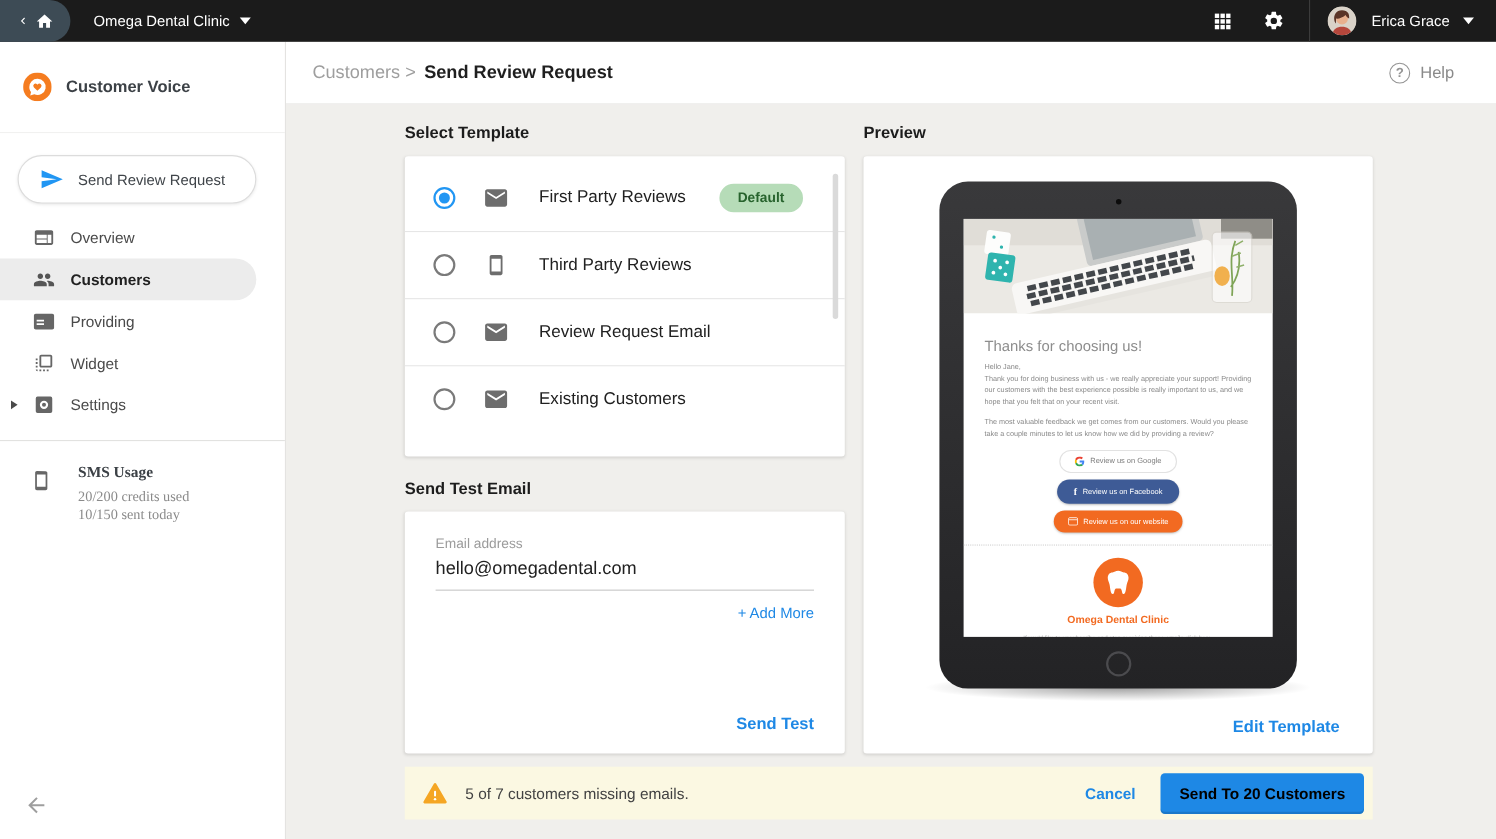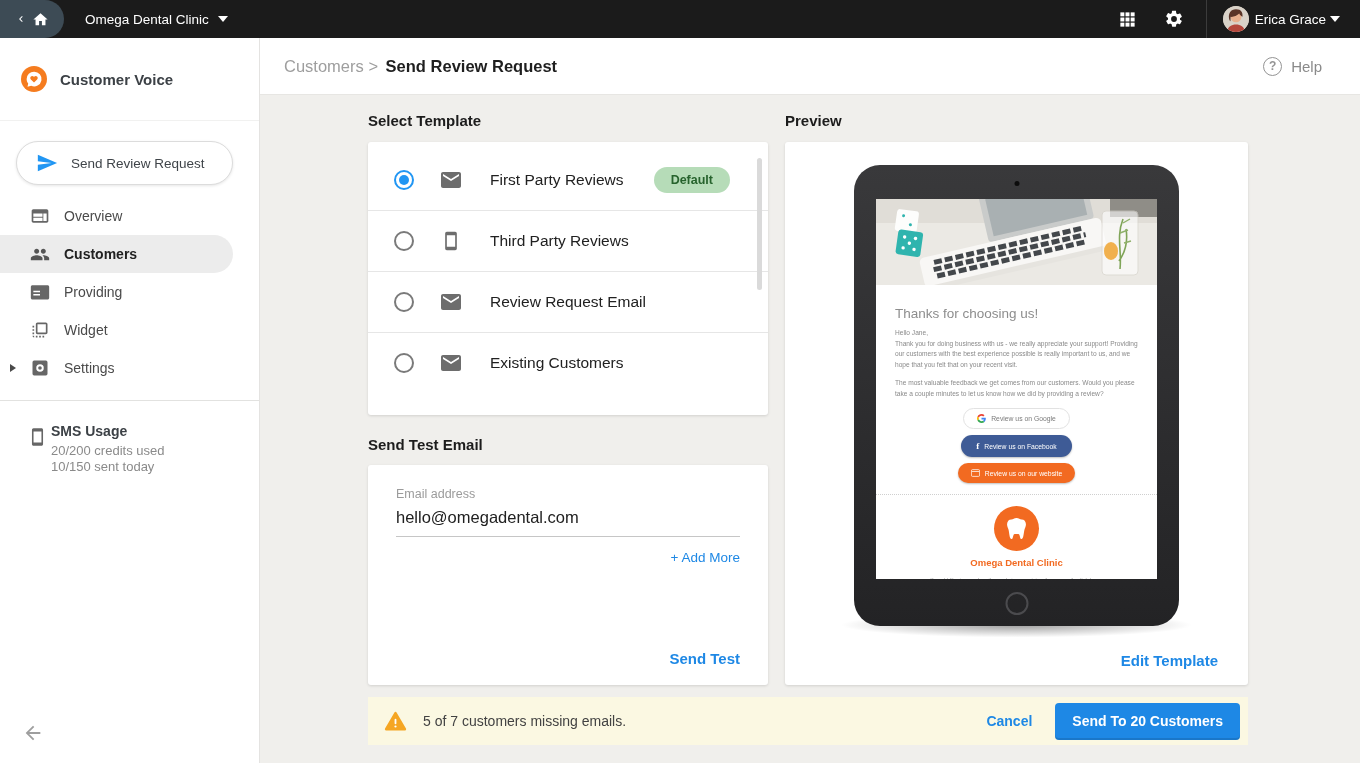--- a/index.html
+++ b/index.html
@@ -7,36 +7,36 @@
 
   
   .topbar { position:absolute; top:0; left:0; width:1360px; height:38px; background:#1b1b1b; display:flex; align-items:center; z-index:50; }
   .home-pill { width:64px; height:38px; background:#3d4b55; border-radius:0 19px 19px 0; display:flex; align-items:center; justify-content:center; gap:5px; cursor:pointer; }
   .org-switcher { margin-left:21px; display:flex; align-items:center; gap:9px; color:#fff; font-size:13.5px; font-weight:500; cursor:pointer; }
   .caret-down { width:0; height:0; border-left:5px solid transparent; border-right:5px solid transparent; border-top:6px solid #fff; }
   .topbar-spacer { flex:1; }
   .topbar-icon { display:flex; align-items:center; justify-content:center; cursor:pointer; }
   .topbar-divider { width:1px; height:38px; background:#3c3c3c; margin:0 16px 0 22px; }
   .avatar { width:26px; height:26px; border-radius:50%; overflow:hidden; background:#d8cfc4; }
-  .user-menu { display:flex; align-items:center; gap:4px; margin-right:20px; cursor:pointer; }
+  .user-menu { display:flex; align-items:center; gap:12px; margin-right:20px; cursor:pointer; }
   .user-name { color:#fff; font-size:13.5px; font-weight:500; margin-left:2px; }
 
   
   .sidebar { position:absolute; top:38px; left:0; width:260px; height:725px; background:#fff; border-right:1px solid #e4e3e1; z-index:40; }
   .product-row { height:83px; display:flex; align-items:center; padding-left:21px; gap:13px; border-bottom:1px solid #f1f1f0; }
   .product-name { font-size:15px; font-weight:700; color:#3c4146; }
   .send-pill { margin:20px 16px 0 16px; height:44px; width:217px; border:1px solid #dcdcdc; border-radius:22px; background:#fff; display:flex; align-items:center; gap:13px; padding-left:19px; box-shadow:0 1px 3px rgba(0,0,0,.10); cursor:pointer; }
   .send-pill-label { font-size:13.5px; font-weight:500; color:#3f4449; }
   .menu { margin-top:12px; }
   .menu-item { position:relative; height:38px; display:flex; align-items:center; padding-left:30px; gap:14px; font-size:14px; color:#4a4a4a; cursor:pointer; }
   .menu-item .mi-icon { width:20px; height:20px; display:flex; align-items:center; justify-content:center; }
   .menu-item.selected { background:#ececec; width:233px; border-radius:0 19px 19px 0; font-weight:700; color:#212121; }
   .expander { position:absolute; left:10px; width:0; height:0; border-top:4.5px solid transparent; border-bottom:4.5px solid transparent; border-left:6px solid #4a4a4a; }
   .sidebar-divider { margin-top:13px; border-top:1px solid #e2e2e0; }
-  .sms-block { padding:20px 0 0 28px; display:flex; gap:4px; }
+  .sms-block { padding:20px 0 0 28px; display:flex; gap:24px;font-family:Liberation Serif, serif; }
   .sms-title { font-size:14px; font-weight:700; color:#3c4146; padding-top:2px; }
   .sms-line { font-size:13px; color:#8a8a8a; margin-top:4px; }
   .collapse-arrow { position:absolute; left:22px; bottom:15px; cursor:pointer; }
 
   
   .main { position:absolute; top:38px; left:260px; width:1100px; height:725px; background:#f0efec; }
   .page-header { height:57px; background:#fff; border-bottom:1px solid #e7e6e3; display:flex; align-items:center; justify-content:space-between; padding:0 38px 0 24px; }
   .breadcrumb { font-size:16.5px; }
   .bc-parent, .bc-sep { color:#9e9e9e; }
   .bc-current { color:#1f1f1f; font-weight:700; margin-left:3px; }
@@ -91,21 +91,21 @@
   .em-dotted { border-top:1.5px dotted #cfcfcf; margin:11px 0 0; }
   .em-foot { text-align:center; }
   .tooth-circle { width:45px; height:45px; border-radius:50%; background:#f26a21; margin:11px auto 0; display:flex; align-items:center; justify-content:center; }
   .em-brand { color:#f26a21; font-weight:700; font-size:9.5px; margin-top:6px; }
   .em-fine { font-size:5.6px; color:#a0a0a0; line-height:1.55; margin-top:8px; }
 
   
   .footer-bar { position:absolute; left:108px; top:602px; width:880px; height:48px; background:#fbf8e2; display:flex; align-items:center; padding:0 8px 0 15px; }
   .warn-text { margin-left:15px; font-size:14px; color:#424242; }
   .cancel-link { margin-left:auto; margin-right:23px; color:#1e88e5; font-size:14px; font-weight:700; cursor:pointer; text-decoration:none; }
-  .submit-btn { background:#1e88e5; border:none; color:#ffffff; font-family:inherit; font-size:14px; font-weight:700; height:37px; padding:0 17px; border-radius:4px; cursor:pointer; box-shadow:inset 0 -2px 0 rgba(0,0,0,.12);text-align:right; }
+  .submit-btn { background:#1e88e5; border:none; color:#000000; font-family:inherit; font-size:14px; font-weight:700; height:37px; padding:0 17px; border-radius:4px; cursor:pointer; box-shadow:inset 0 -2px 0 rgba(0,0,0,.12);text-align:right; }
 </style>
 </head>
 <body>
 
 <div class="topbar">
   <div class="home-pill">
     <span style="display:flex">
       <svg width="12" height="12" viewBox="0 0 24 24">
           <path d="M15.41 7.41 14 6l-6 6 6 6 1.41-1.41L10.83 12z" fill="#fff"></path>
         </svg>

